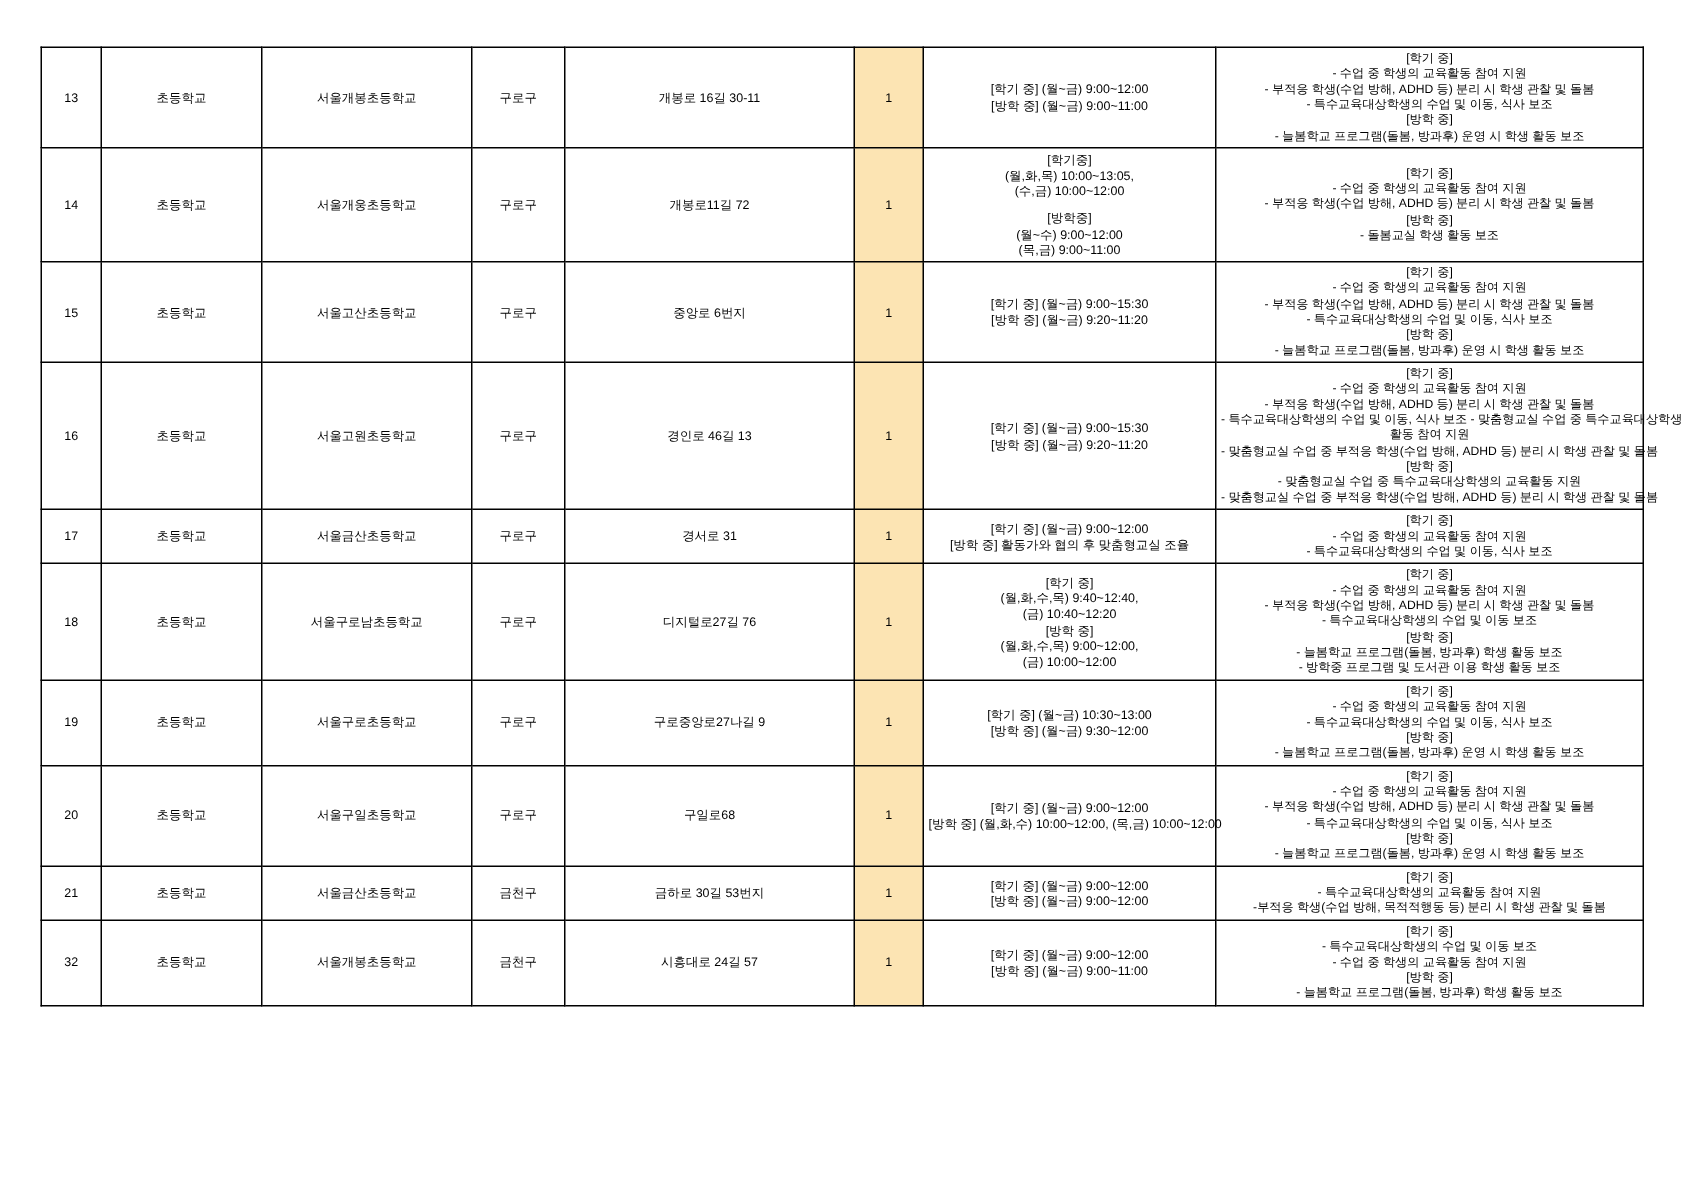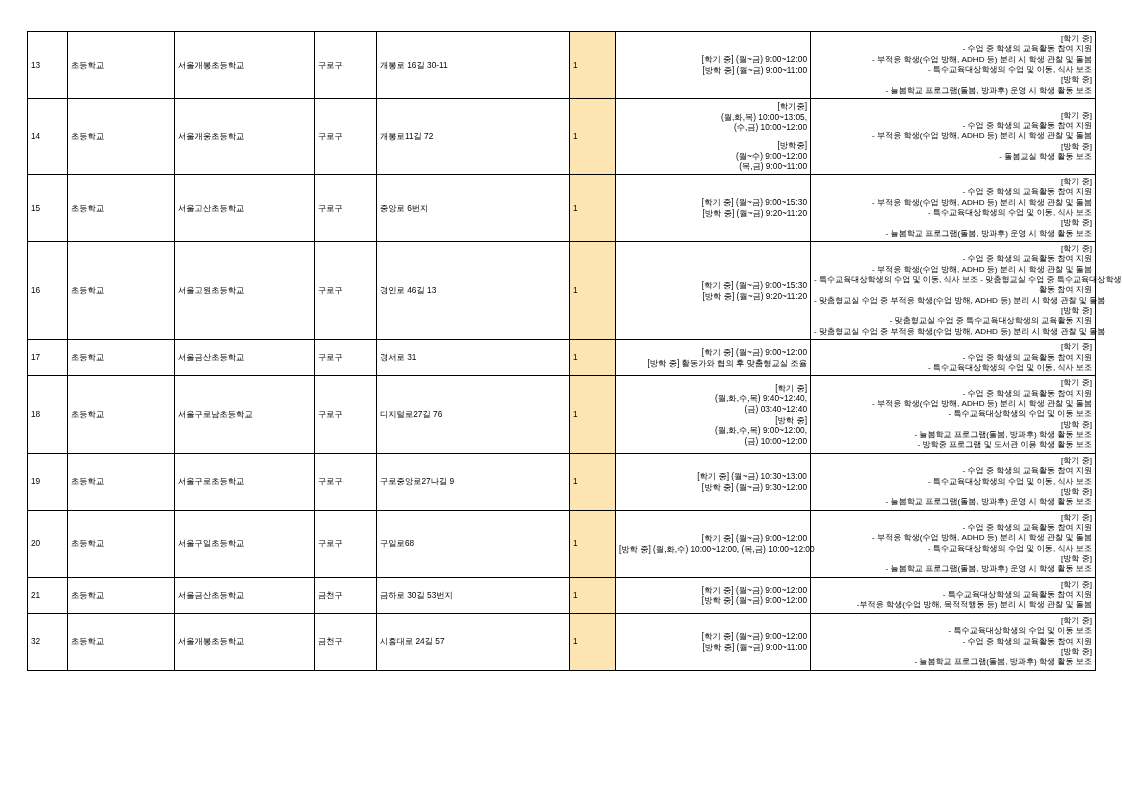--- a/index.html
+++ b/index.html
@@ -37,27 +37,27 @@
   col.c-no     { width: 40px;  }
   col.c-type   { width: 107px; }
   col.c-school { width: 140px; }
   col.c-dist   { width: 62px;  }
   col.c-addr   { width: 193px; }
   col.c-cnt    { width: 46px;  }
   col.c-time   { width: 195px; }
   col.c-work   { width: 285px; }
 
   td.no, td.type, td.school, td.dist, td.addr, td.cnt {
-    text-align: left;
+    text-align: center;
   }
   td.cnt {
     background: #fce4b3;
   }
   td.time, td.work {
-    text-align: right;
+    text-align: center;
     vertical-align: top;
     padding-top: 3px;
   }
   td.work {
     font-size: 8.1px;
     line-height: 1.3;
   }
   .ln { display: block; white-space: nowrap; }
   .blank { display: block; height: 7px; }
 </style>
@@ -184,21 +184,21 @@
         <tr>
           <td class="no">18</td>
           <td class="type">초등학교</td>
           <td class="school">서울구로남초등학교</td>
           <td class="dist">구로구</td>
           <td class="addr">디지털로27길 76</td>
           <td class="cnt">1</td>
           <td class="time">
             <span class="ln">[학기 중]</span>
             <span class="ln">(월,화,수,목) 9:40~12:40,</span>
-            <span class="ln">(금) 03:40~12:40</span>
+            <span class="ln">(금) 10:40~12:20</span>
             <span class="ln">[방학 중]</span>
             <span class="ln">(월,화,수,목) 9:00~12:00,</span>
             <span class="ln">(금) 10:00~12:00</span>
           </td>
           <td class="work">
             <span class="ln">[학기 중]</span>
             <span class="ln"> - 수업 중 학생의 교육활동 참여 지원</span>
             <span class="ln"> - 부적응 학생(수업 방해, ADHD 등) 분리 시 학생 관찰 및 돌봄</span>
             <span class="ln"> - 특수교육대상학생의 수업 및 이동 보조</span>
             <span class="ln">[방학 중]</span>

